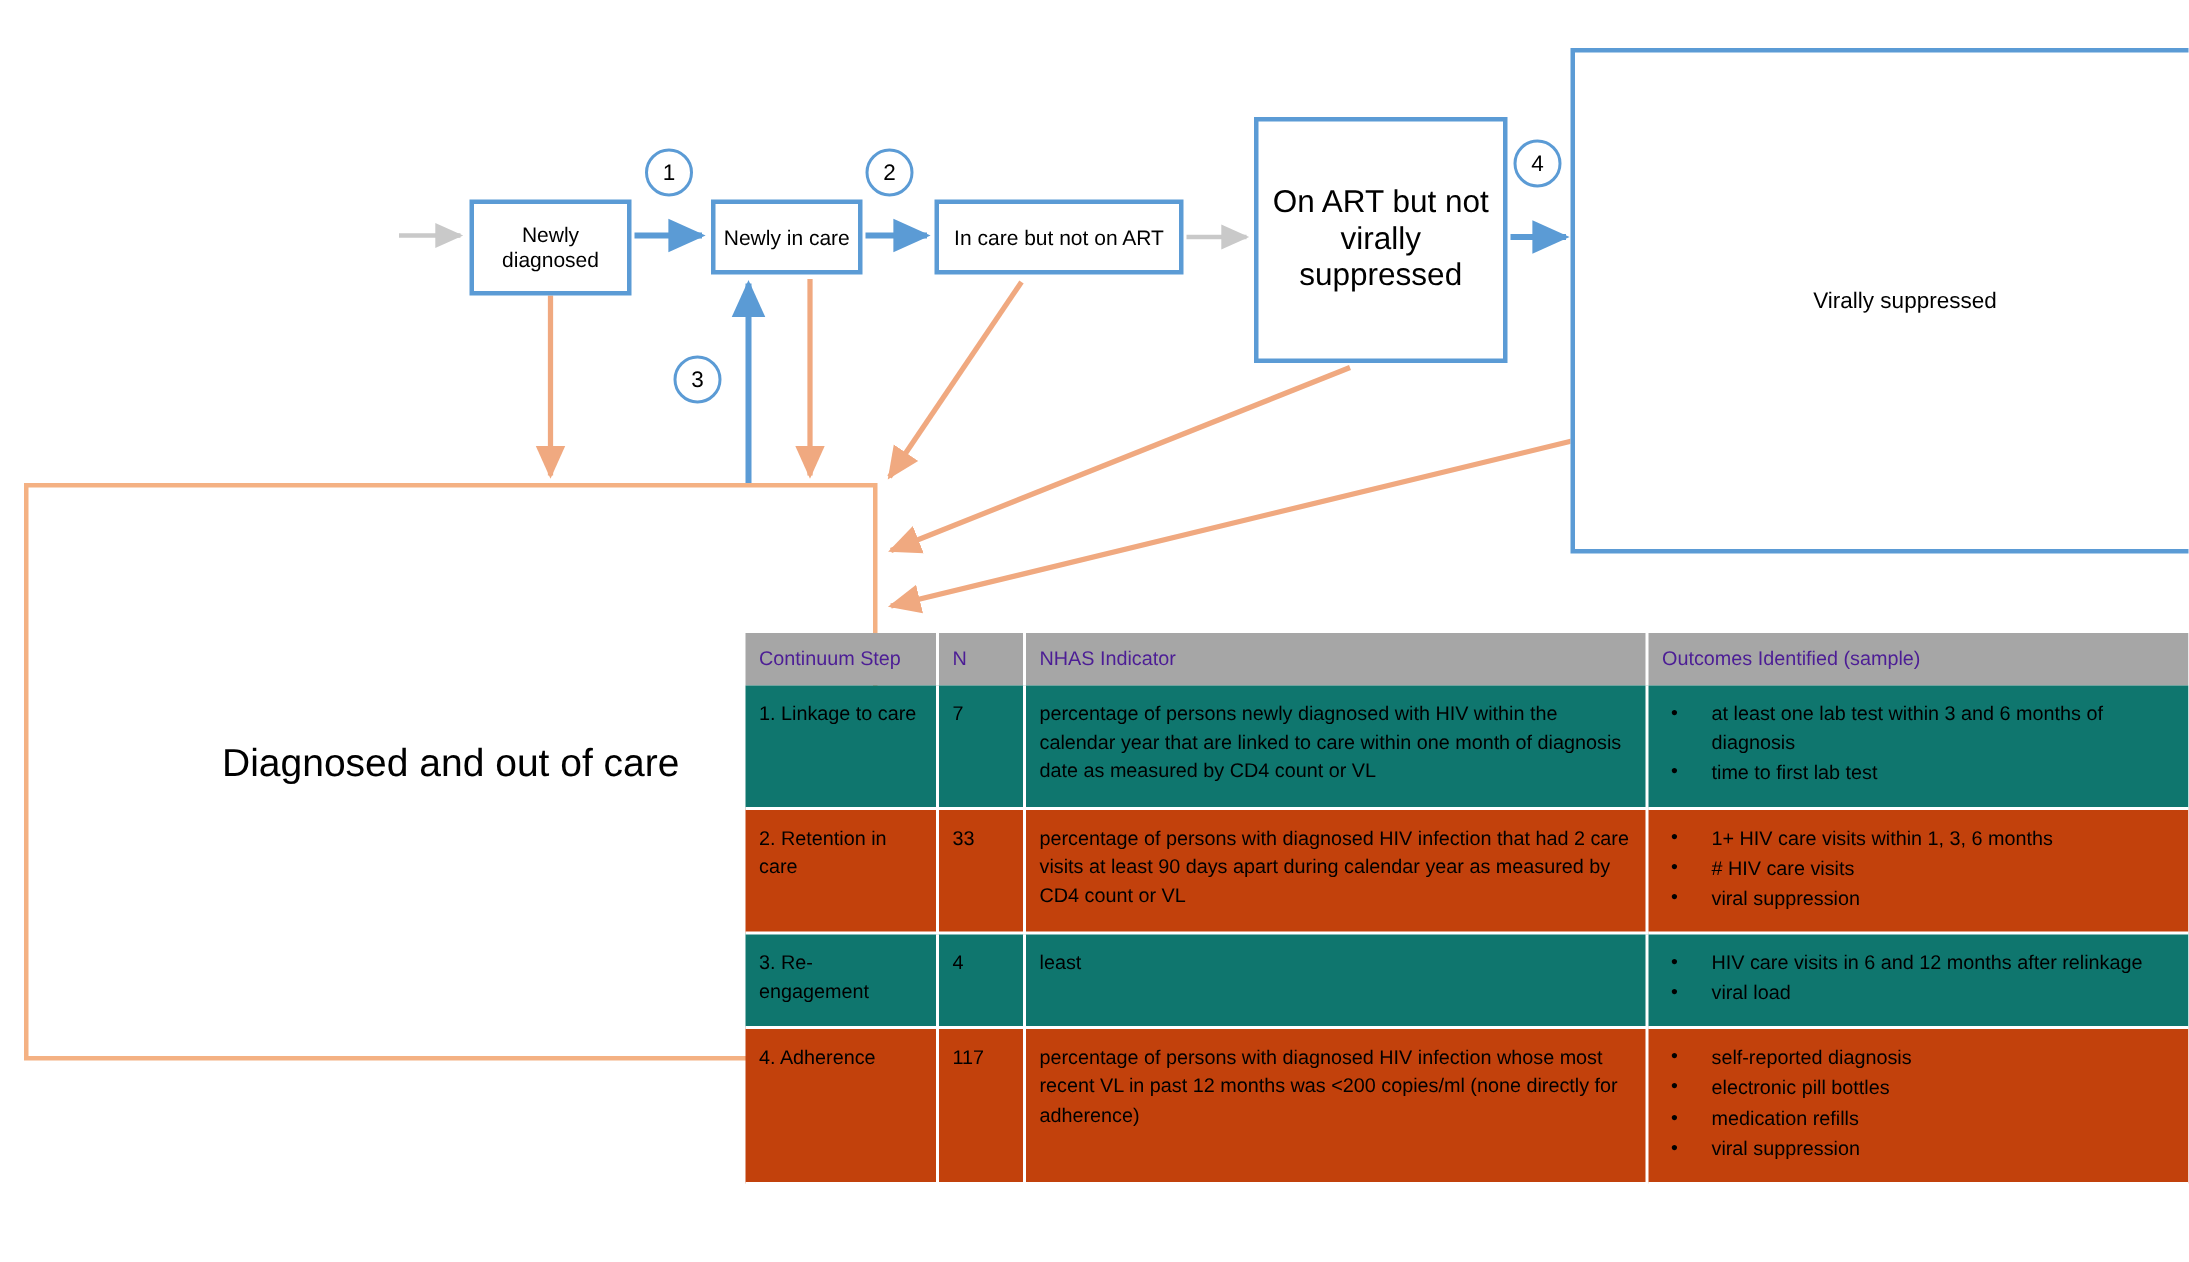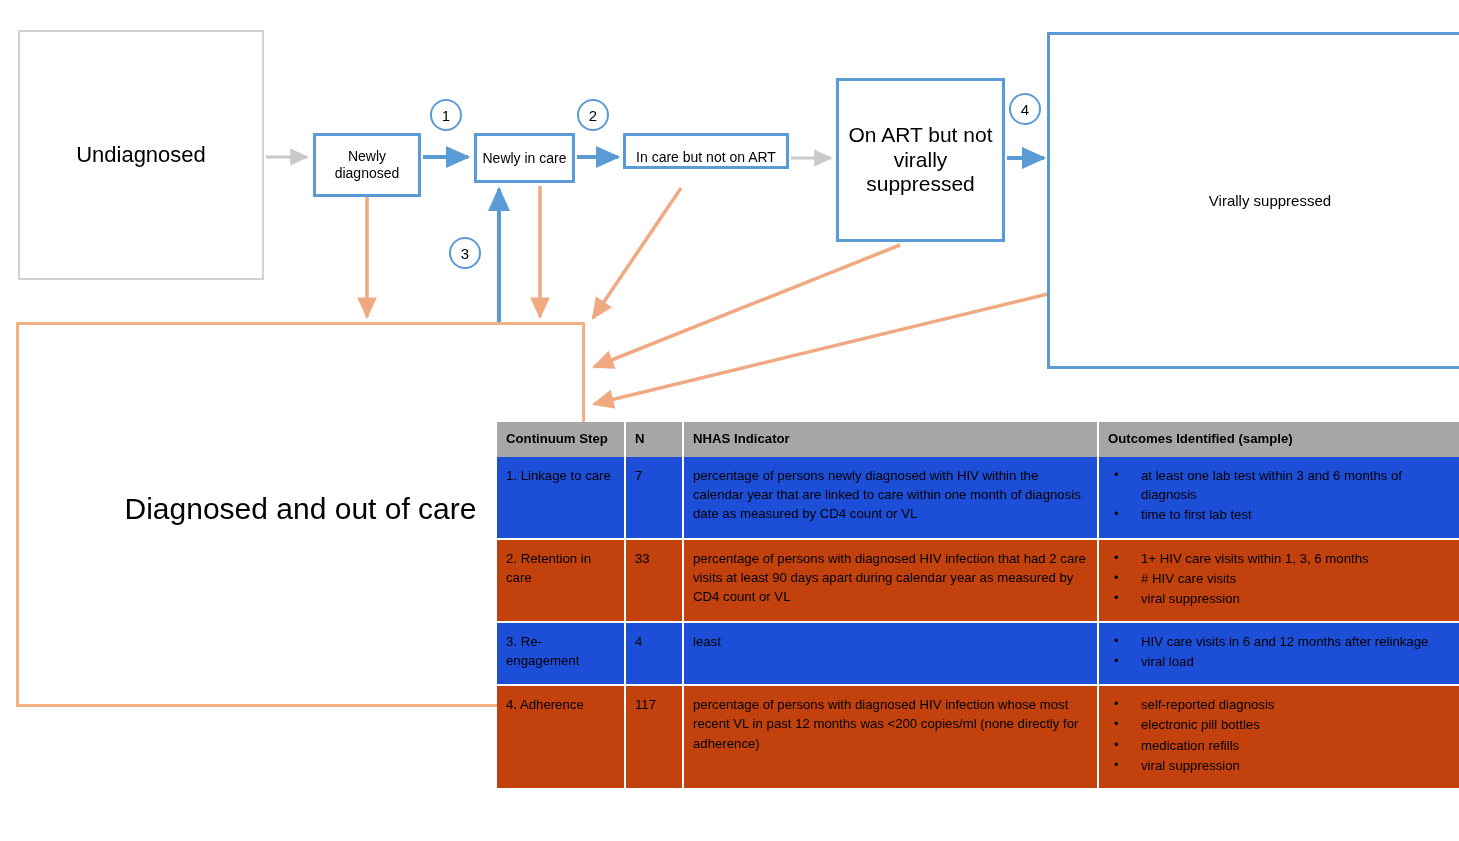--- a/index.html
+++ b/index.html
@@ -31,24 +31,24 @@
     background: #ffffff;
     line-height: 1.18;
   }
   .node.blue   { border: 3px solid #5B9BD5; }
   .node.grey   { border: 2px solid #D2D2D2; }
   .node.salmon { border: 3px solid #F4B183; }
 
   #node-undiagnosed { left:18px;  top:30px;  width:246px; height:250px; font-size:22px; }
   #node-newly-diagnosed { left:313px; top:133px; width:108px; height:64px;  font-size:14px; }
   #node-newly-in-care   { left:474px; top:133px; width:101px; height:50px;  font-size:14px; }
-  #node-in-care-not-art { left:623px; top:133px; width:166px; height:36px;  font-size:14px;align-items:flex-end; }
+  #node-in-care-not-art { left:623px; top:133px; width:166px; height:50px;  font-size:14px; }
   #node-on-art-not-supp { left:836px; top:78px;  width:169px; height:164px; font-size:21px; }
   #node-virally-supp    { left:1047px; top:32px; width:446px; height:337px; font-size:15px; }
-  #node-out-of-care     { left:16px;  top:322px; width:569px; height:385px; font-size:30px;text-align:center; }
+  #node-out-of-care     { left:16px;  top:322px; width:569px; height:385px; font-size:26px;text-align:center; }
   #node-out-of-care .label { transform: translateY(-6px); }
 
   .circle-badge {
     position: absolute;
     width: 32px; height: 32px;
     border: 2px solid #5B9BD5;
     border-radius: 50%;
     background: #ffffff;
     display: flex; align-items: center; justify-content: center;
     font-size: 15px; color: #000;
@@ -62,39 +62,39 @@
   #indicator-table {
     position: absolute;
     left: 497px; top: 422px;
     width: 962px;
     border-collapse: collapse;
     font-size: 13.2px;
     table-layout: fixed;
   }
   #indicator-table th {
     background: #A6A6A6;
-    color: #000000;
-    font-weight: bold;
+    color: #4c1d95;
+    font-weight: normal;
     text-align: left;
     vertical-align: top;
     padding: 8px 9px 10px 9px;
     border-right: 2px solid #ffffff;
     font-size: 13.2px;
     line-height: 1.3;
   }
   #indicator-table th:last-child { border-right: none; }
   #indicator-table td {
     vertical-align: top;
     padding: 9px 9px 12px 9px;
     border-right: 2px solid #ffffff;
     border-bottom: 2px solid #ffffff;
     line-height: 1.45;
   }
   #indicator-table td:last-child { border-right: none; }
-  #indicator-table tbody tr.alt-a td { background: #1d4ed8; }
+  #indicator-table tbody tr.alt-a td { background: #0f766e; }
   #indicator-table tbody tr.alt-b td { background: #c2410c; }
   #indicator-table col.c-step { width: 128px; }
   #indicator-table col.c-n    { width: 58px; }
   #indicator-table col.c-ind  { width: 415px; }
   #indicator-table col.c-out  { width: 361px; }
 
   ul.bullets { margin: 0; padding: 0; list-style: none; }
   ul.bullets li {
     position: relative;
     padding-left: 33px;
@@ -141,23 +141,20 @@
 
     <g>
       <line x1="367" y1="186" x2="367" y2="317" stroke="#F0A980" stroke-width="3.5" marker-end="url(#ah-salmon)"></line>
       <line x1="540" y1="186" x2="540" y2="317" stroke="#F0A980" stroke-width="3.5" marker-end="url(#ah-salmon)"></line>
       <line x1="681" y1="188" x2="593" y2="318" stroke="#F0A980" stroke-width="3.5" marker-end="url(#ah-salmon)"></line>
       <line x1="900" y1="245" x2="594" y2="367" stroke="#F0A980" stroke-width="3.5" marker-end="url(#ah-salmon)"></line>
       <line x1="1052" y1="293" x2="594" y2="404" stroke="#F0A980" stroke-width="3.5" marker-end="url(#ah-salmon)"></line>
     </g>
   </svg>
 
-  <div class="node grey" id="node-undiagnosed">
-    <span class="label">Undiagnosed</span>
-  </div>
 
   <div class="node blue" id="node-newly-diagnosed">
     <span class="label">Newly diagnosed</span>
   </div>
 
   <div class="node blue" id="node-newly-in-care">
     <span class="label">Newly in care</span>
   </div>
 
   <div class="node blue" id="node-in-care-not-art">

